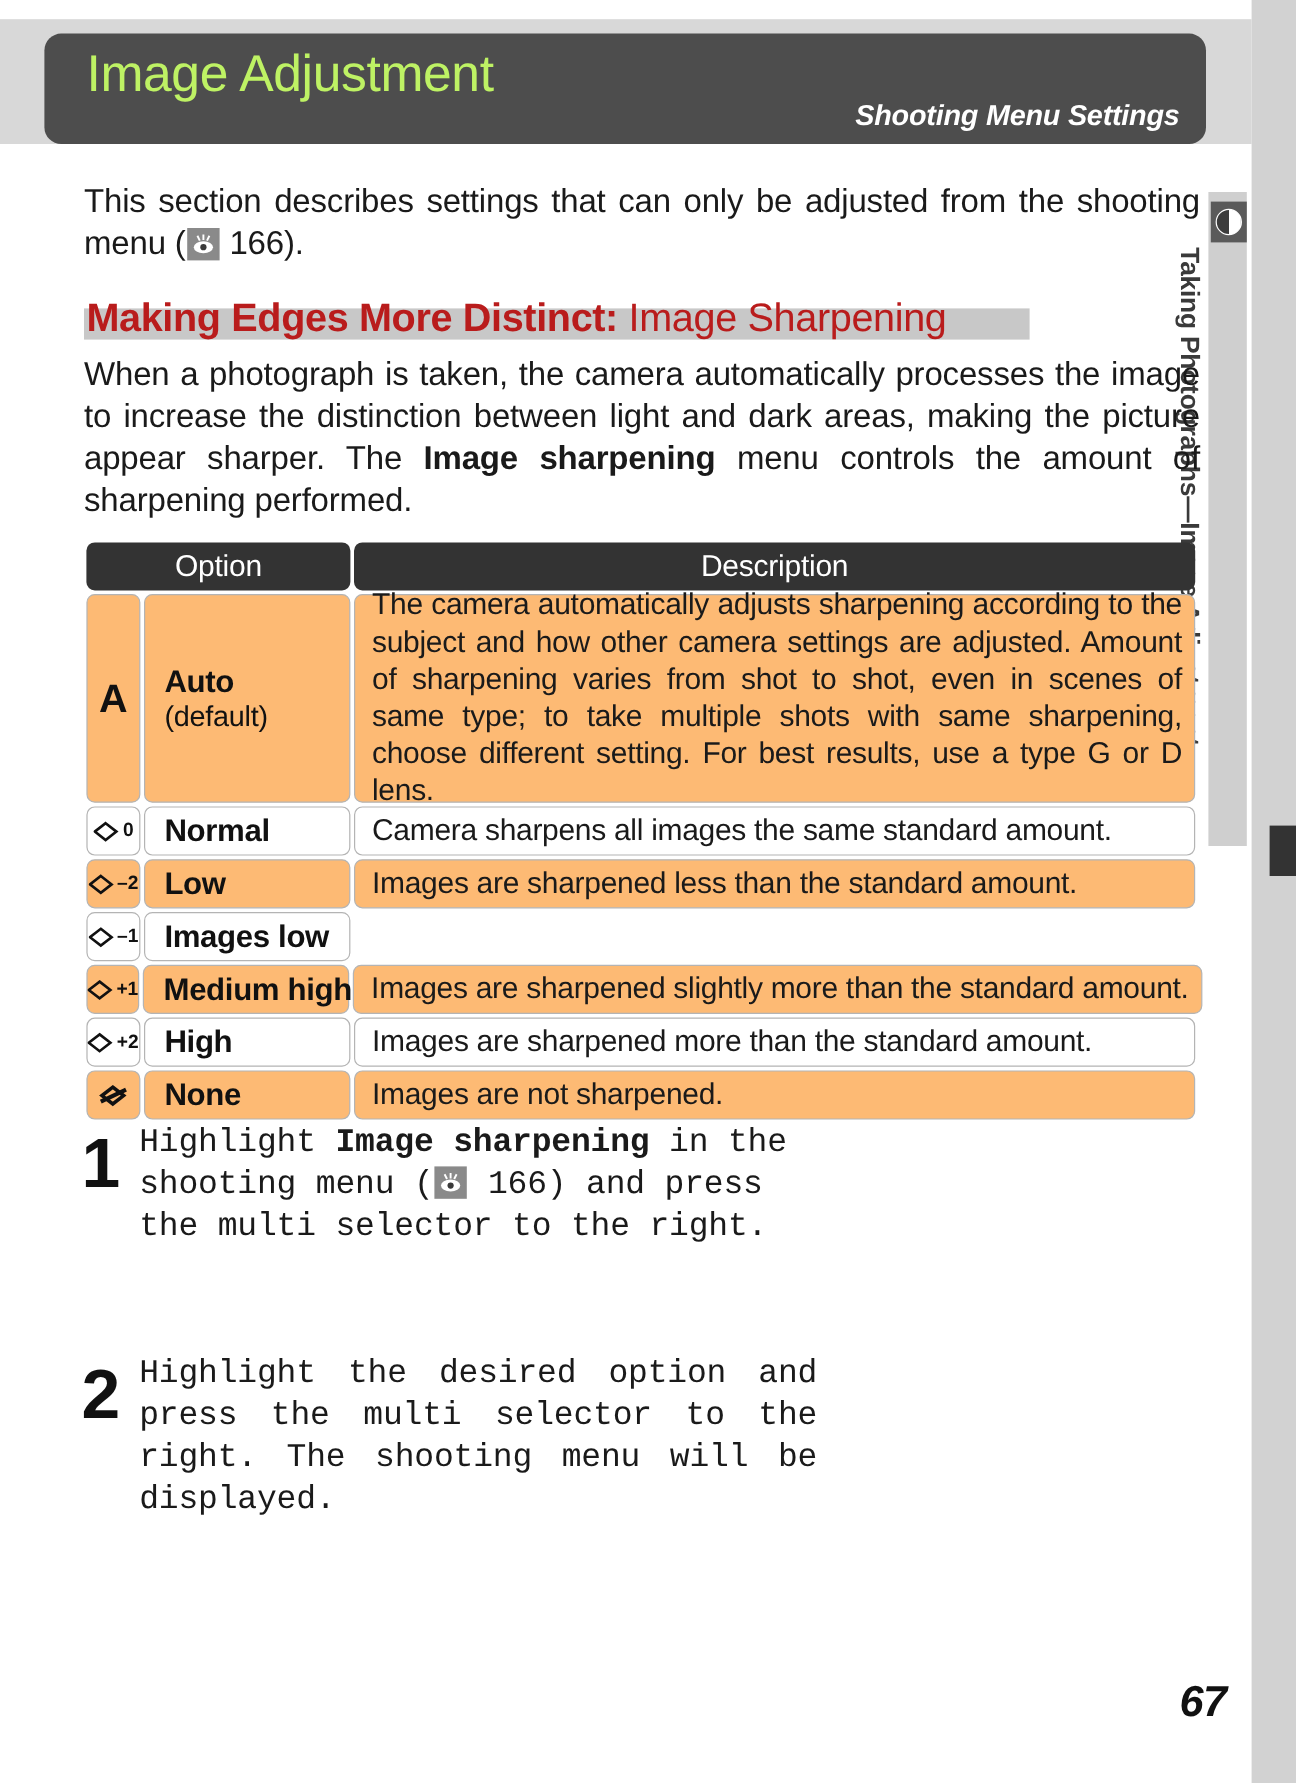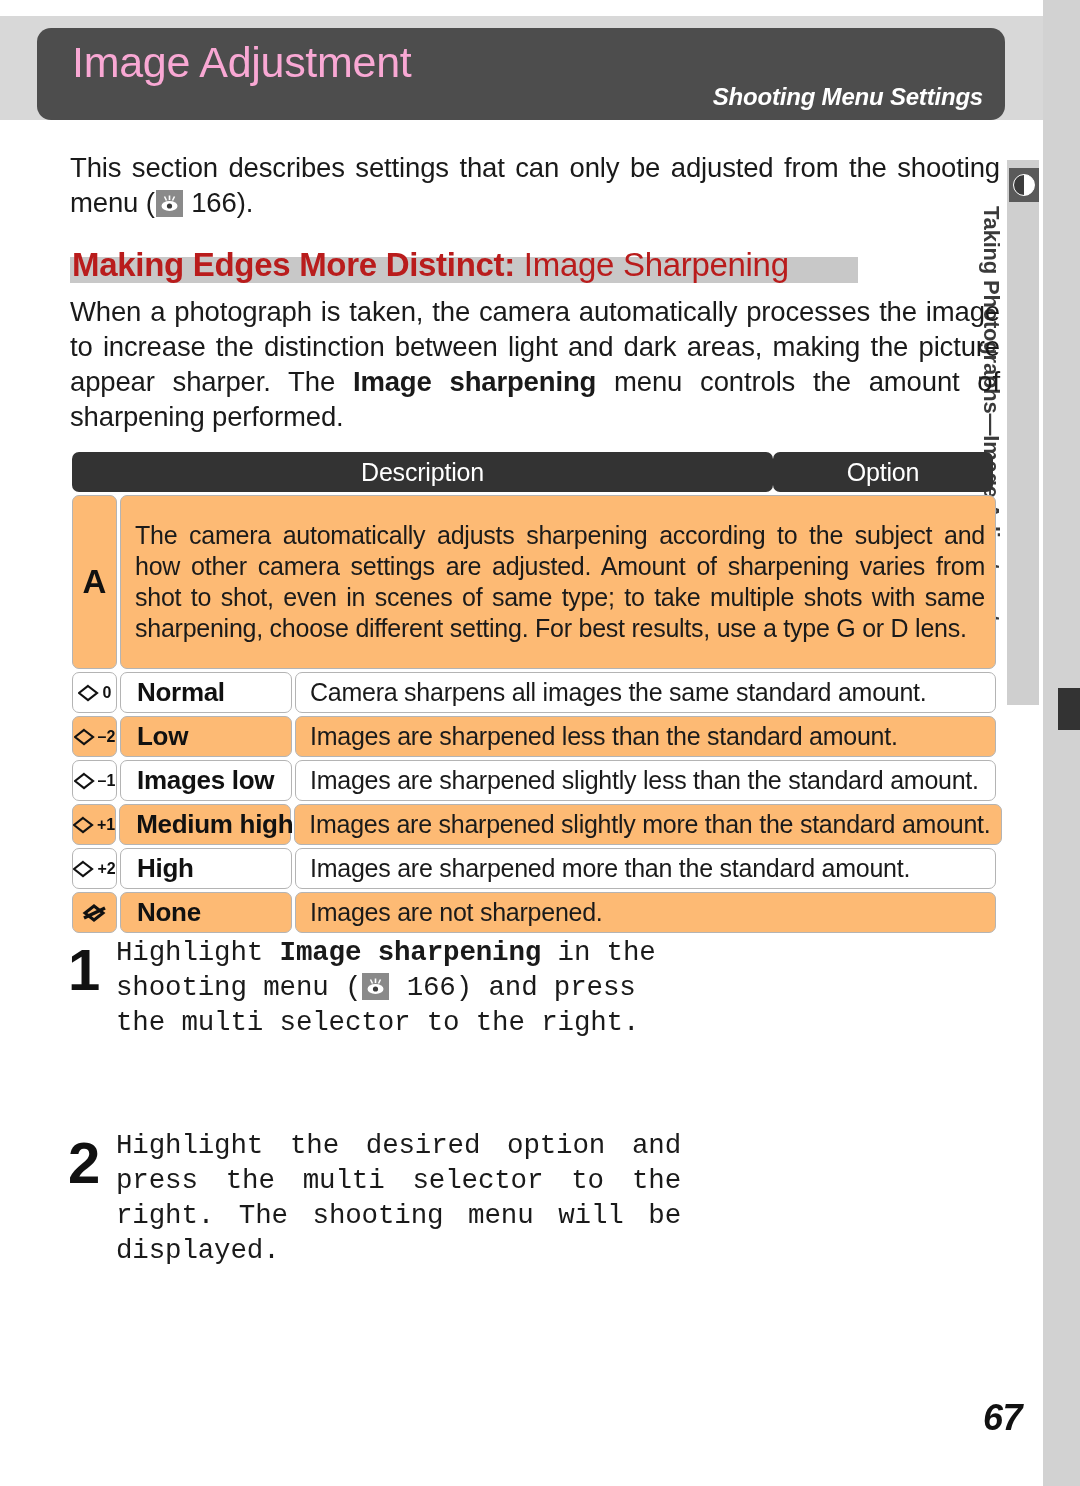--- a/index.html
+++ b/index.html
@@ -29,21 +29,21 @@
   }
 
   
   .header{
     position:absolute;left:37px;top:28px;width:968px;height:92px;
     background:#4d4d4d;border-radius:14px;
     box-sizing:border-box;
   }
   .header-title{
     position:absolute;left:35px;top:12px;
-    color:#f9a8d4;font-size:43px;font-weight:400;letter-spacing:-.3px;
+    color:#bef264;font-size:43px;font-weight:400;letter-spacing:-.3px;
     line-height:1.05;white-space:nowrap;
   }
   .header-sub{
     position:absolute;right:22px;bottom:9px;
     color:#ffffff;font-size:24px;font-style:italic;font-weight:700;
     white-space:nowrap;letter-spacing:-.2px;
   }
 
   
   .sidetab{
@@ -220,28 +220,32 @@
   <div class="heading-text"><b>Making Edges More Distinct:</b><span class="reg"> Image Sharpening</span></div>
 </div>
 
 <div class="col para2" style="top:294px;">
   <p class="body"><span>When a photograph is taken, the camera automatically processes the image to increase the distinction between light and dark areas, making the picture appear sharper.  The </span><b>Image sharpening</b><span> menu controls the amount of sharpening performed.</span></p>
 </div>
 
 <div class="tbl">
 
   <div class="thead">
+    <div class="th th-option">Option</div>
     <div class="th th-desc">Description</div>
-    <div class="th th-option">Option</div>
   </div>
 
   <div class="trow row-auto">
     <div class="cell-icon bg-shade">
       <span class="bigA">A</span>
     </div>
+    <div class="cell-name bg-shade">
+      <span class="opt-label">Auto</span>
+      <span class="opt-sub">(default)</span>
+    </div>
     <div class="cell-desc bg-shade">
       <span class="desc-text">The camera automatically adjusts sharpening according to the subject and how other camera settings are adjusted.  Amount of sharpening varies from shot to shot, even in scenes of same type; to take multiple shots with same sharpening, choose different setting.  For best results, use a type G or D lens.</span>
     </div>
   </div>
 
   <div class="trow row-std">
     <div class="cell-icon bg-light">
       <span class="dia">
           <svg width="26" height="20" viewBox="0 0 26 20">
             <path d="M10 3 L19 10 L10 17 L1 10 Z" fill="none" stroke="#111" stroke-width="2.2"></path>
@@ -278,23 +282,20 @@
     <div class="cell-icon bg-light">
       <span class="dia">
           <svg width="26" height="20" viewBox="0 0 26 20">
             <path d="M10 3 L19 10 L10 17 L1 10 Z" fill="none" stroke="#111" stroke-width="2.2"></path>
           </svg>
         </span>
         <span style="font-size:16px;font-weight:700;color:#111;margin-left:-2px;">–1</span>
     </div>
     <div class="cell-name bg-light">
       <span class="opt-label">Images low</span>
-    </div>
-    <div class="cell-desc bg-light">
-      <span class="desc-text nowrapish">Images are sharpened slightly less than the standard amount.</span>
     </div>
   </div>
 
   <div class="trow row-std">
     <div class="cell-icon bg-shade">
       <span class="dia">
           <svg width="26" height="20" viewBox="0 0 26 20">
             <path d="M10 3 L19 10 L10 17 L1 10 Z" fill="none" stroke="#111" stroke-width="2.2"></path>
           </svg>
         </span>

